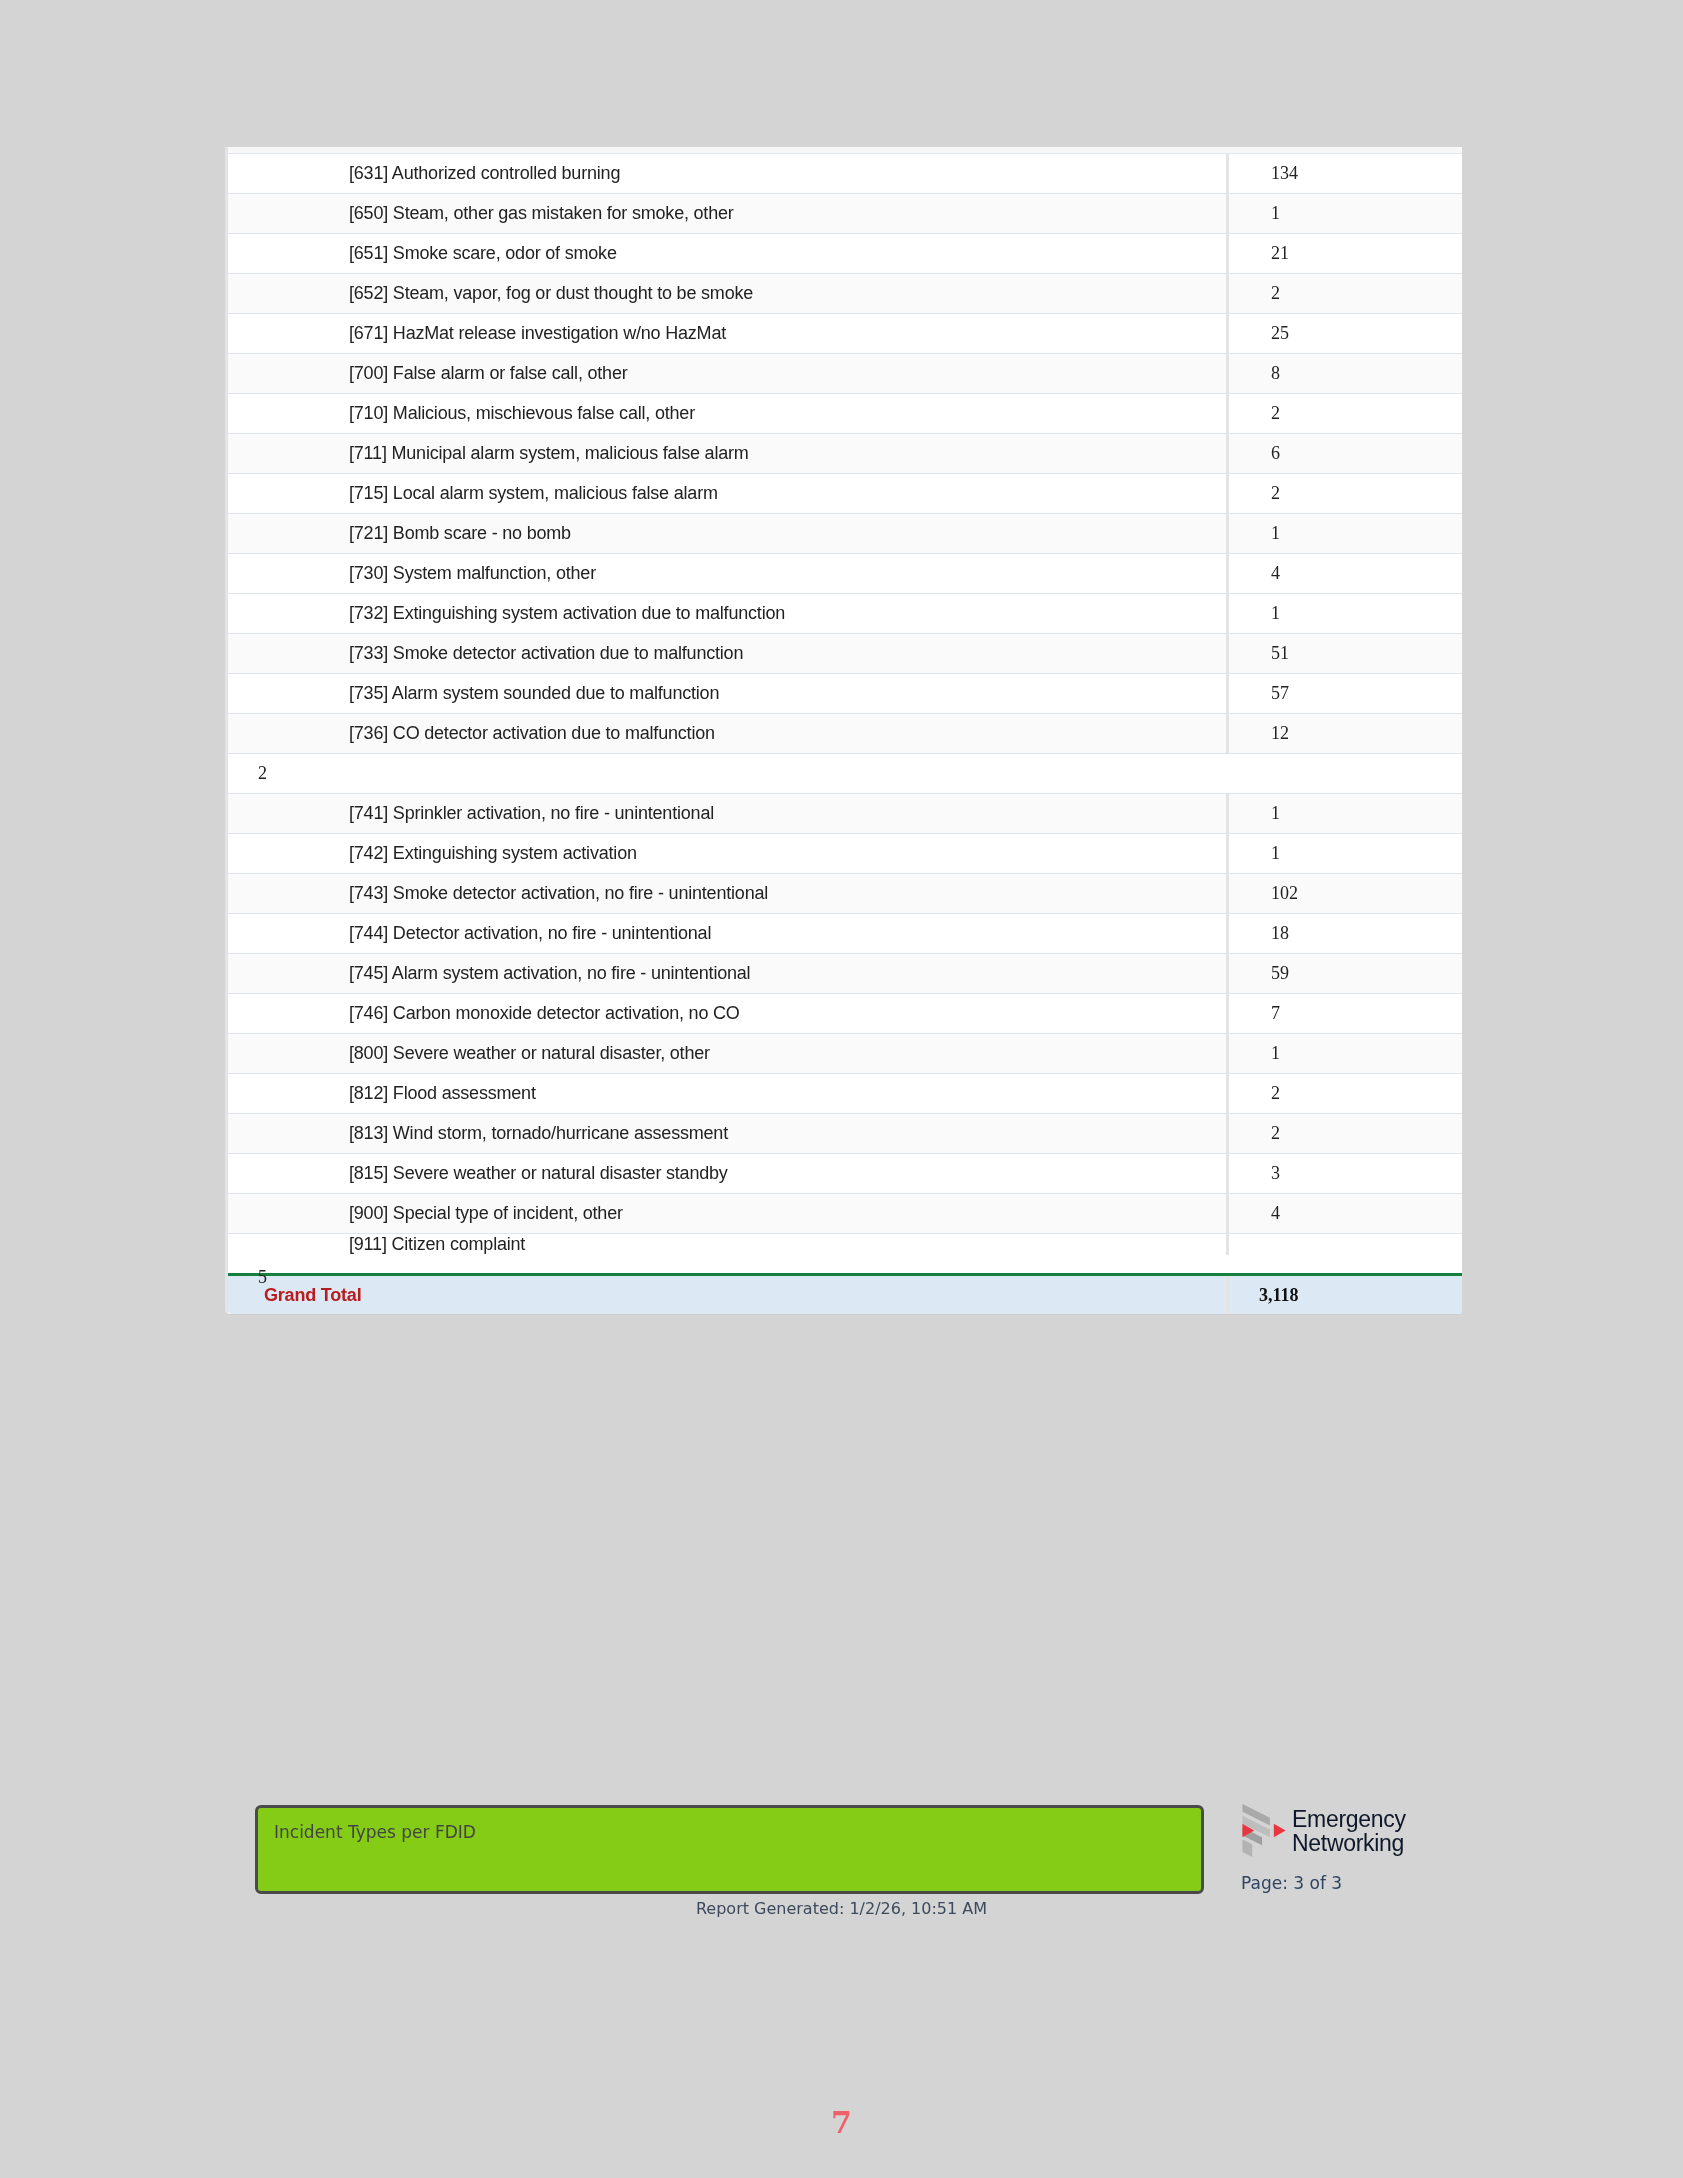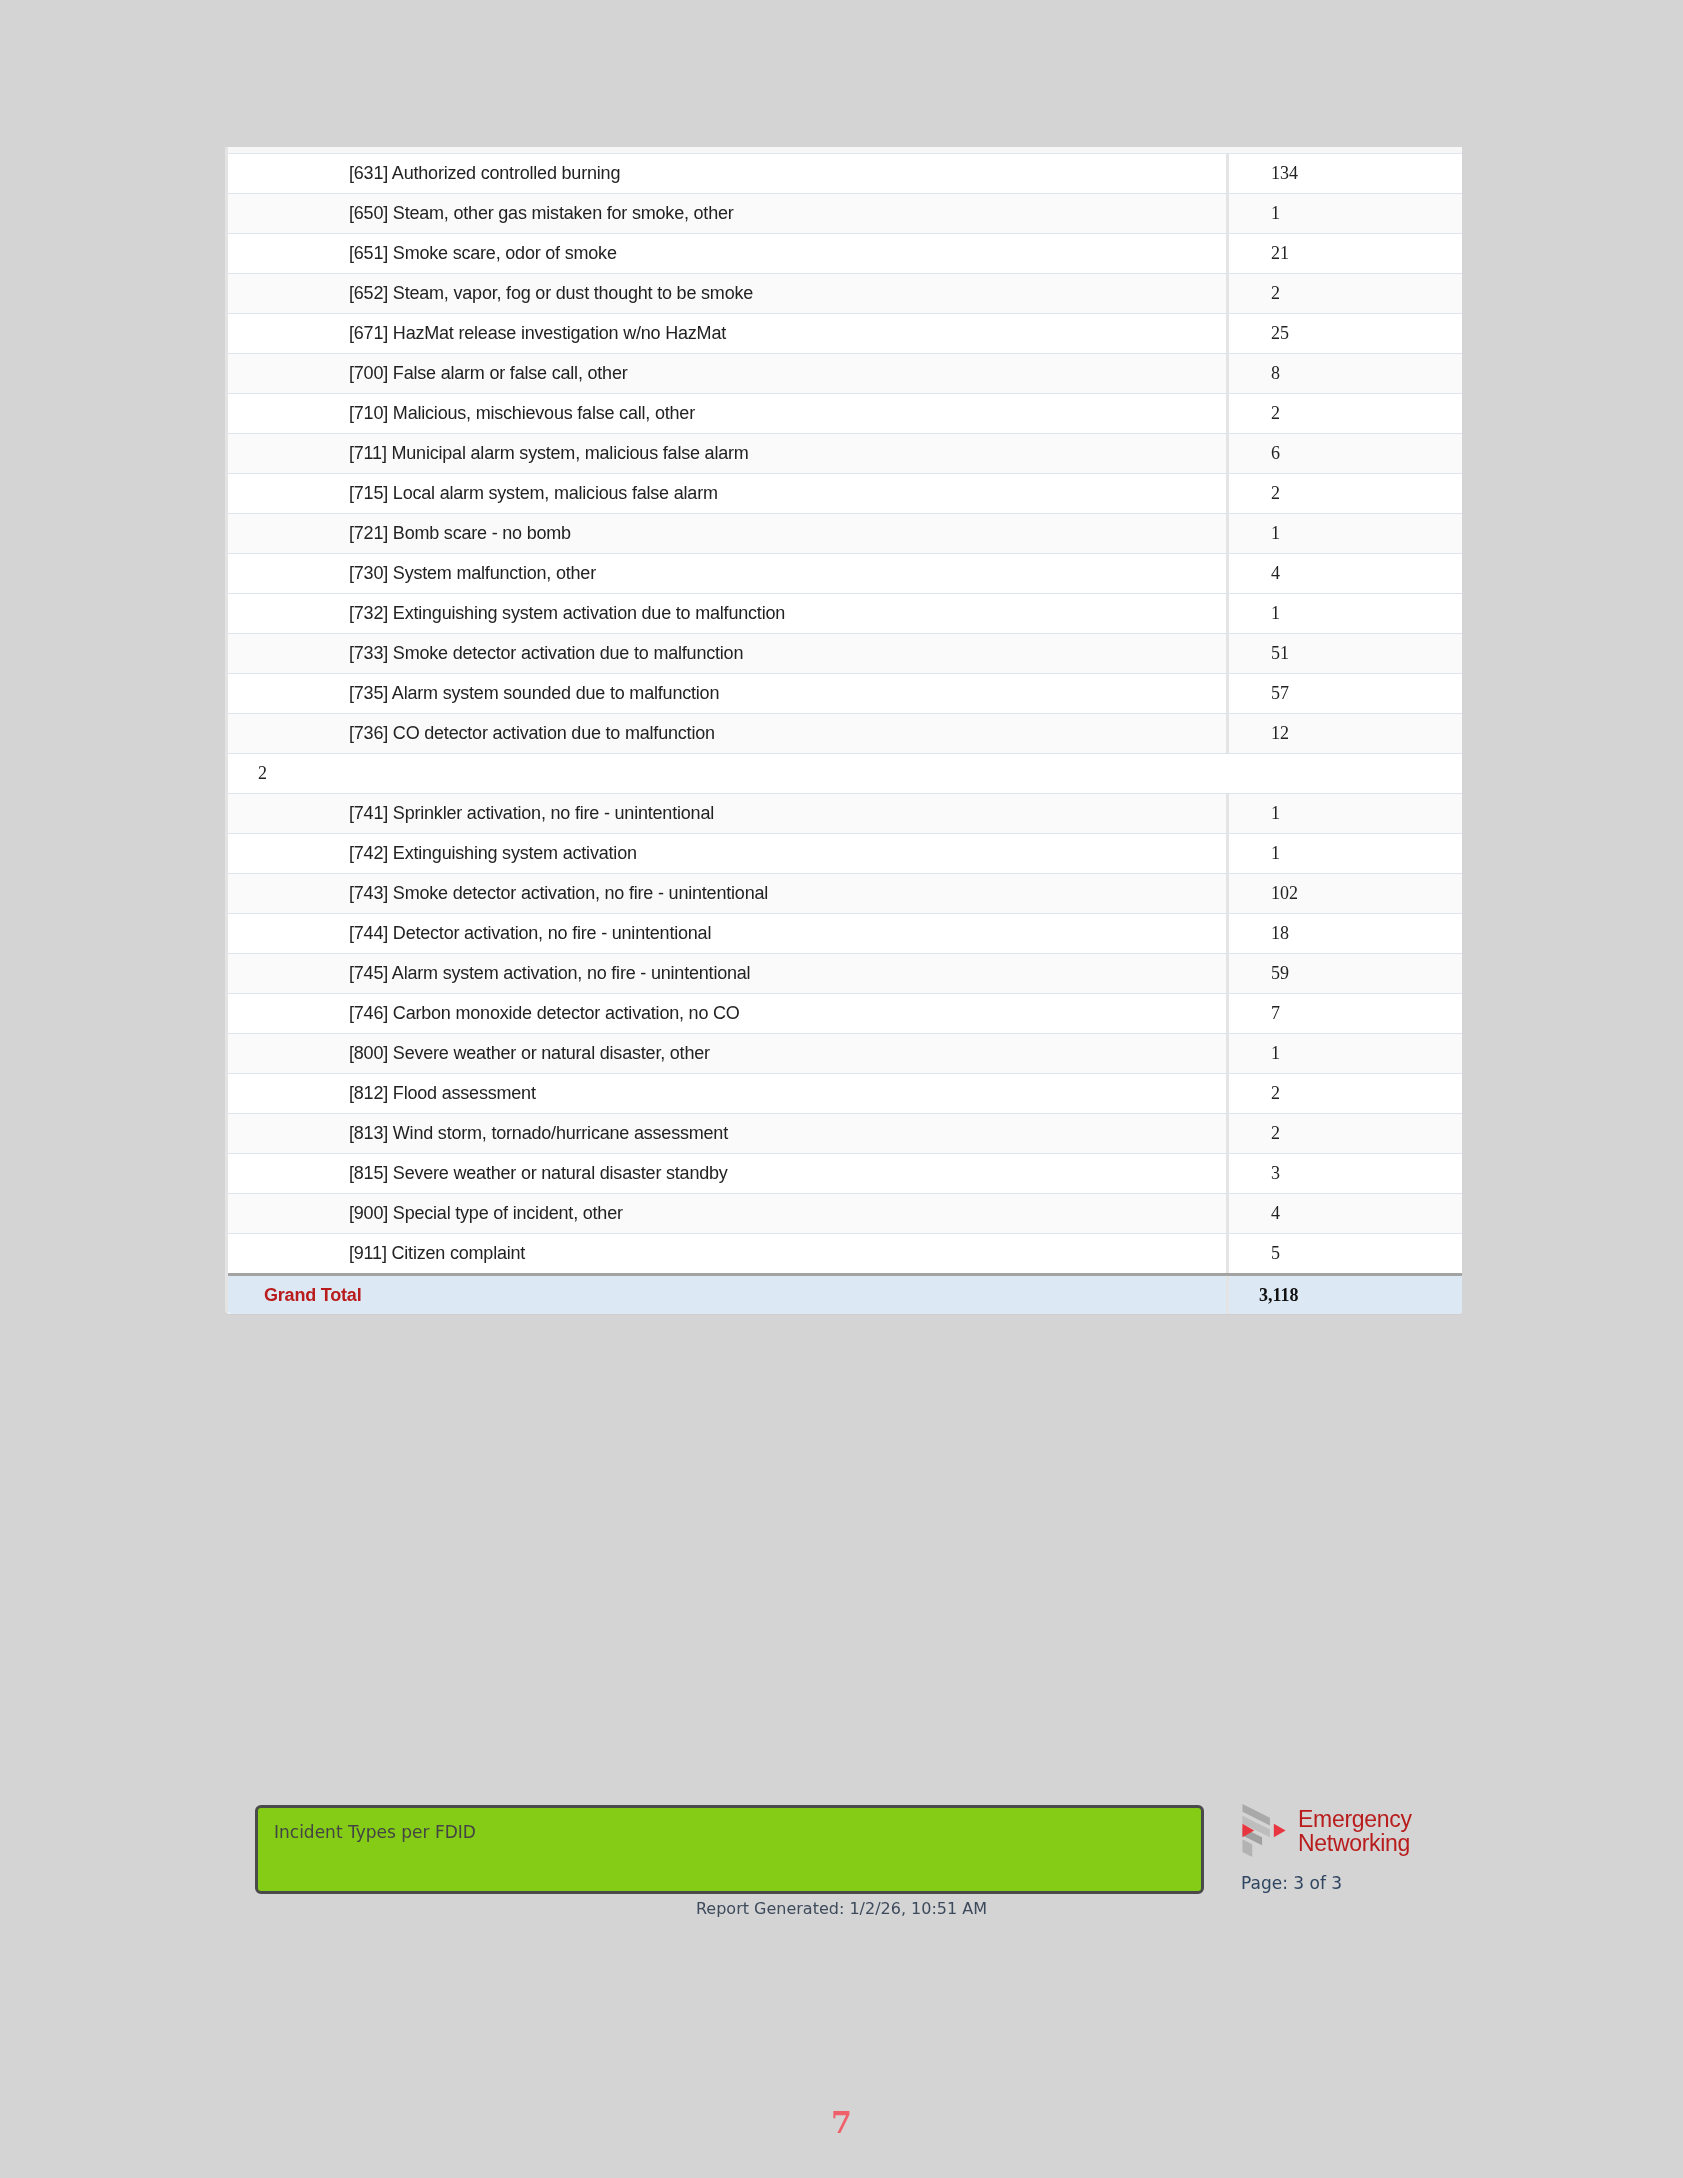--- a/index.html
+++ b/index.html
@@ -8,21 +8,21 @@
     font-family:"Liberation Sans", sans-serif;
   }
   .table-wrap {
     position:absolute; left:225px; top:147px; width:1234px;
     background:#ffffff; border-left:3px solid #e4e4e4; border-radius:0 0 4px 4px;
     box-shadow:0 1px 0 #cfcfcf;
   }
   .top-strip { height:6px; background:#f7f7f7; border-bottom:1px solid #e2e6ee; }
   .row { display:flex; height:39px; border-bottom:1px solid #dfe3ec;gap:12px; }
   .row.alt { background:#fafafa; }
-  .row.last { border-bottom:3px solid #a3a3a3; }
+  .row.last { border-bottom:3px solid #15803d;flex-direction:column; }
   .cell-label {
     width:1001px; box-sizing:border-box; padding-left:121px;
     display:flex; align-items:center; font-size:18px; color:#222; letter-spacing:-0.2px;
     border-right:3px solid #e4e4e4;
   }
   .cell-count {
     flex:1; padding-left:30px; display:flex; align-items:center;
     font-size:18px; color:#222; font-family:Liberation Serif, serif;
   }
   .total-row { display:flex; height:38px; background:#dce8f4; border-radius:0 0 4px 4px; }
@@ -36,22 +36,22 @@
   .footer-title {
     position:absolute; left:16px; top:14px; font-family:"DejaVu Sans", sans-serif;
     font-size:17px; color:#444;
   }
   .report-generated {
     position:absolute; left:0; width:1683px; top:1899px; text-align:center;
     font-family:"DejaVu Sans", sans-serif; font-size:16px; color:#3d4a5c;
   }
   .logo { position:absolute; left:1240px; top:1804px; display:flex; align-items:center; }
   .logo-text {
-    margin-left:8px; font-family:"Liberation Sans", sans-serif;
-    font-size:23px; line-height:24px; color:#b91c1c; letter-spacing:-0.3px;
+    margin-left:2px; font-family:"Liberation Sans", sans-serif;
+    font-size:23px; line-height:24px; color:#0f172a; letter-spacing:-0.3px;
   }
   .page-indicator {
     position:absolute; left:1241px; top:1873px; font-family:"DejaVu Sans", sans-serif;
     font-size:17px; color:#2f4561;
   }
   .page-number {
     position:absolute; left:0; width:1683px; top:2105px; text-align:center;
     font-family:"DejaVu Serif", serif; font-size:30px; font-weight:bold; color:#f0606a;
   }
 </style>

